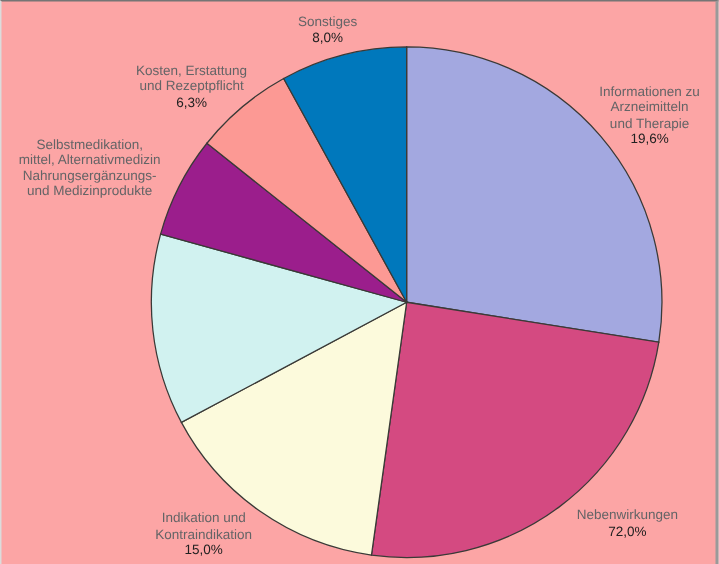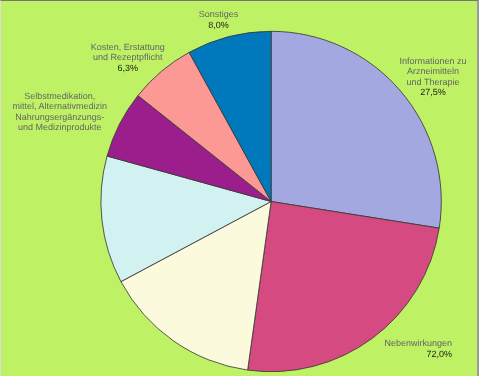--- a/index.html
+++ b/index.html
@@ -10,21 +10,21 @@
     overflow:hidden;
     -webkit-font-smoothing:antialiased;
     text-rendering:geometricPrecision;
   }
   #frame {
     position:absolute; left:0; top:0; width:479px; height:376px;
     box-sizing:border-box;
     border-left:1px solid #dcdcdc;
     border-top:1.4px solid #757575;
     border-right:2px solid #9a9a9a;
-    background:#bef264;
+    background:#fca5a5;
   }
   svg.pie { position:absolute; left:0; top:0; }
   .lbl {
     position:absolute;
     font-size:9px;
     color:#646466;
     line-height:10.5px;
     white-space:nowrap;
     text-align:center;
   }
@@ -65,30 +65,37 @@
   <div class="lbl" style="left:11.5px; top:89.5px;">
     <div class="lines">
         <div>Selbstmedikation,</div>
         <div>mittel, Alternativmedizin</div>
         <div>Nahrungsergänzungs-</div>
         <div>und Medizinprodukte</div>
       </div>
   </div>
 
 
+  <div class="lbl" style="left:102.5px; top:339.1px;">
+    <div class="lines">
+        <div>Indikation und</div>
+        <div>Kontraindikation</div>
+      </div>
+    <div class="pct">15,0%</div>
+  </div>
 
-  <div class="lbl" style="left:383.5px; top:337.2px;text-align:right;">
+  <div class="lbl" style="left:383.5px; top:337.2px;">
     <div class="lines">
         <div>Nebenwirkungen</div>
       </div>
     <div class="pct">72,0%</div>
   </div>
 
   <div class="lbl" style="left:398.5px; top:54.8px;">
     <div class="lines">
         <div>Informationen zu</div>
         <div>Arzneimitteln</div>
         <div>und Therapie</div>
       </div>
-    <div class="pct">27,5%</div>
+    <div class="pct">19,6%</div>
   </div>
 
 </div>
 
 </body></html>

